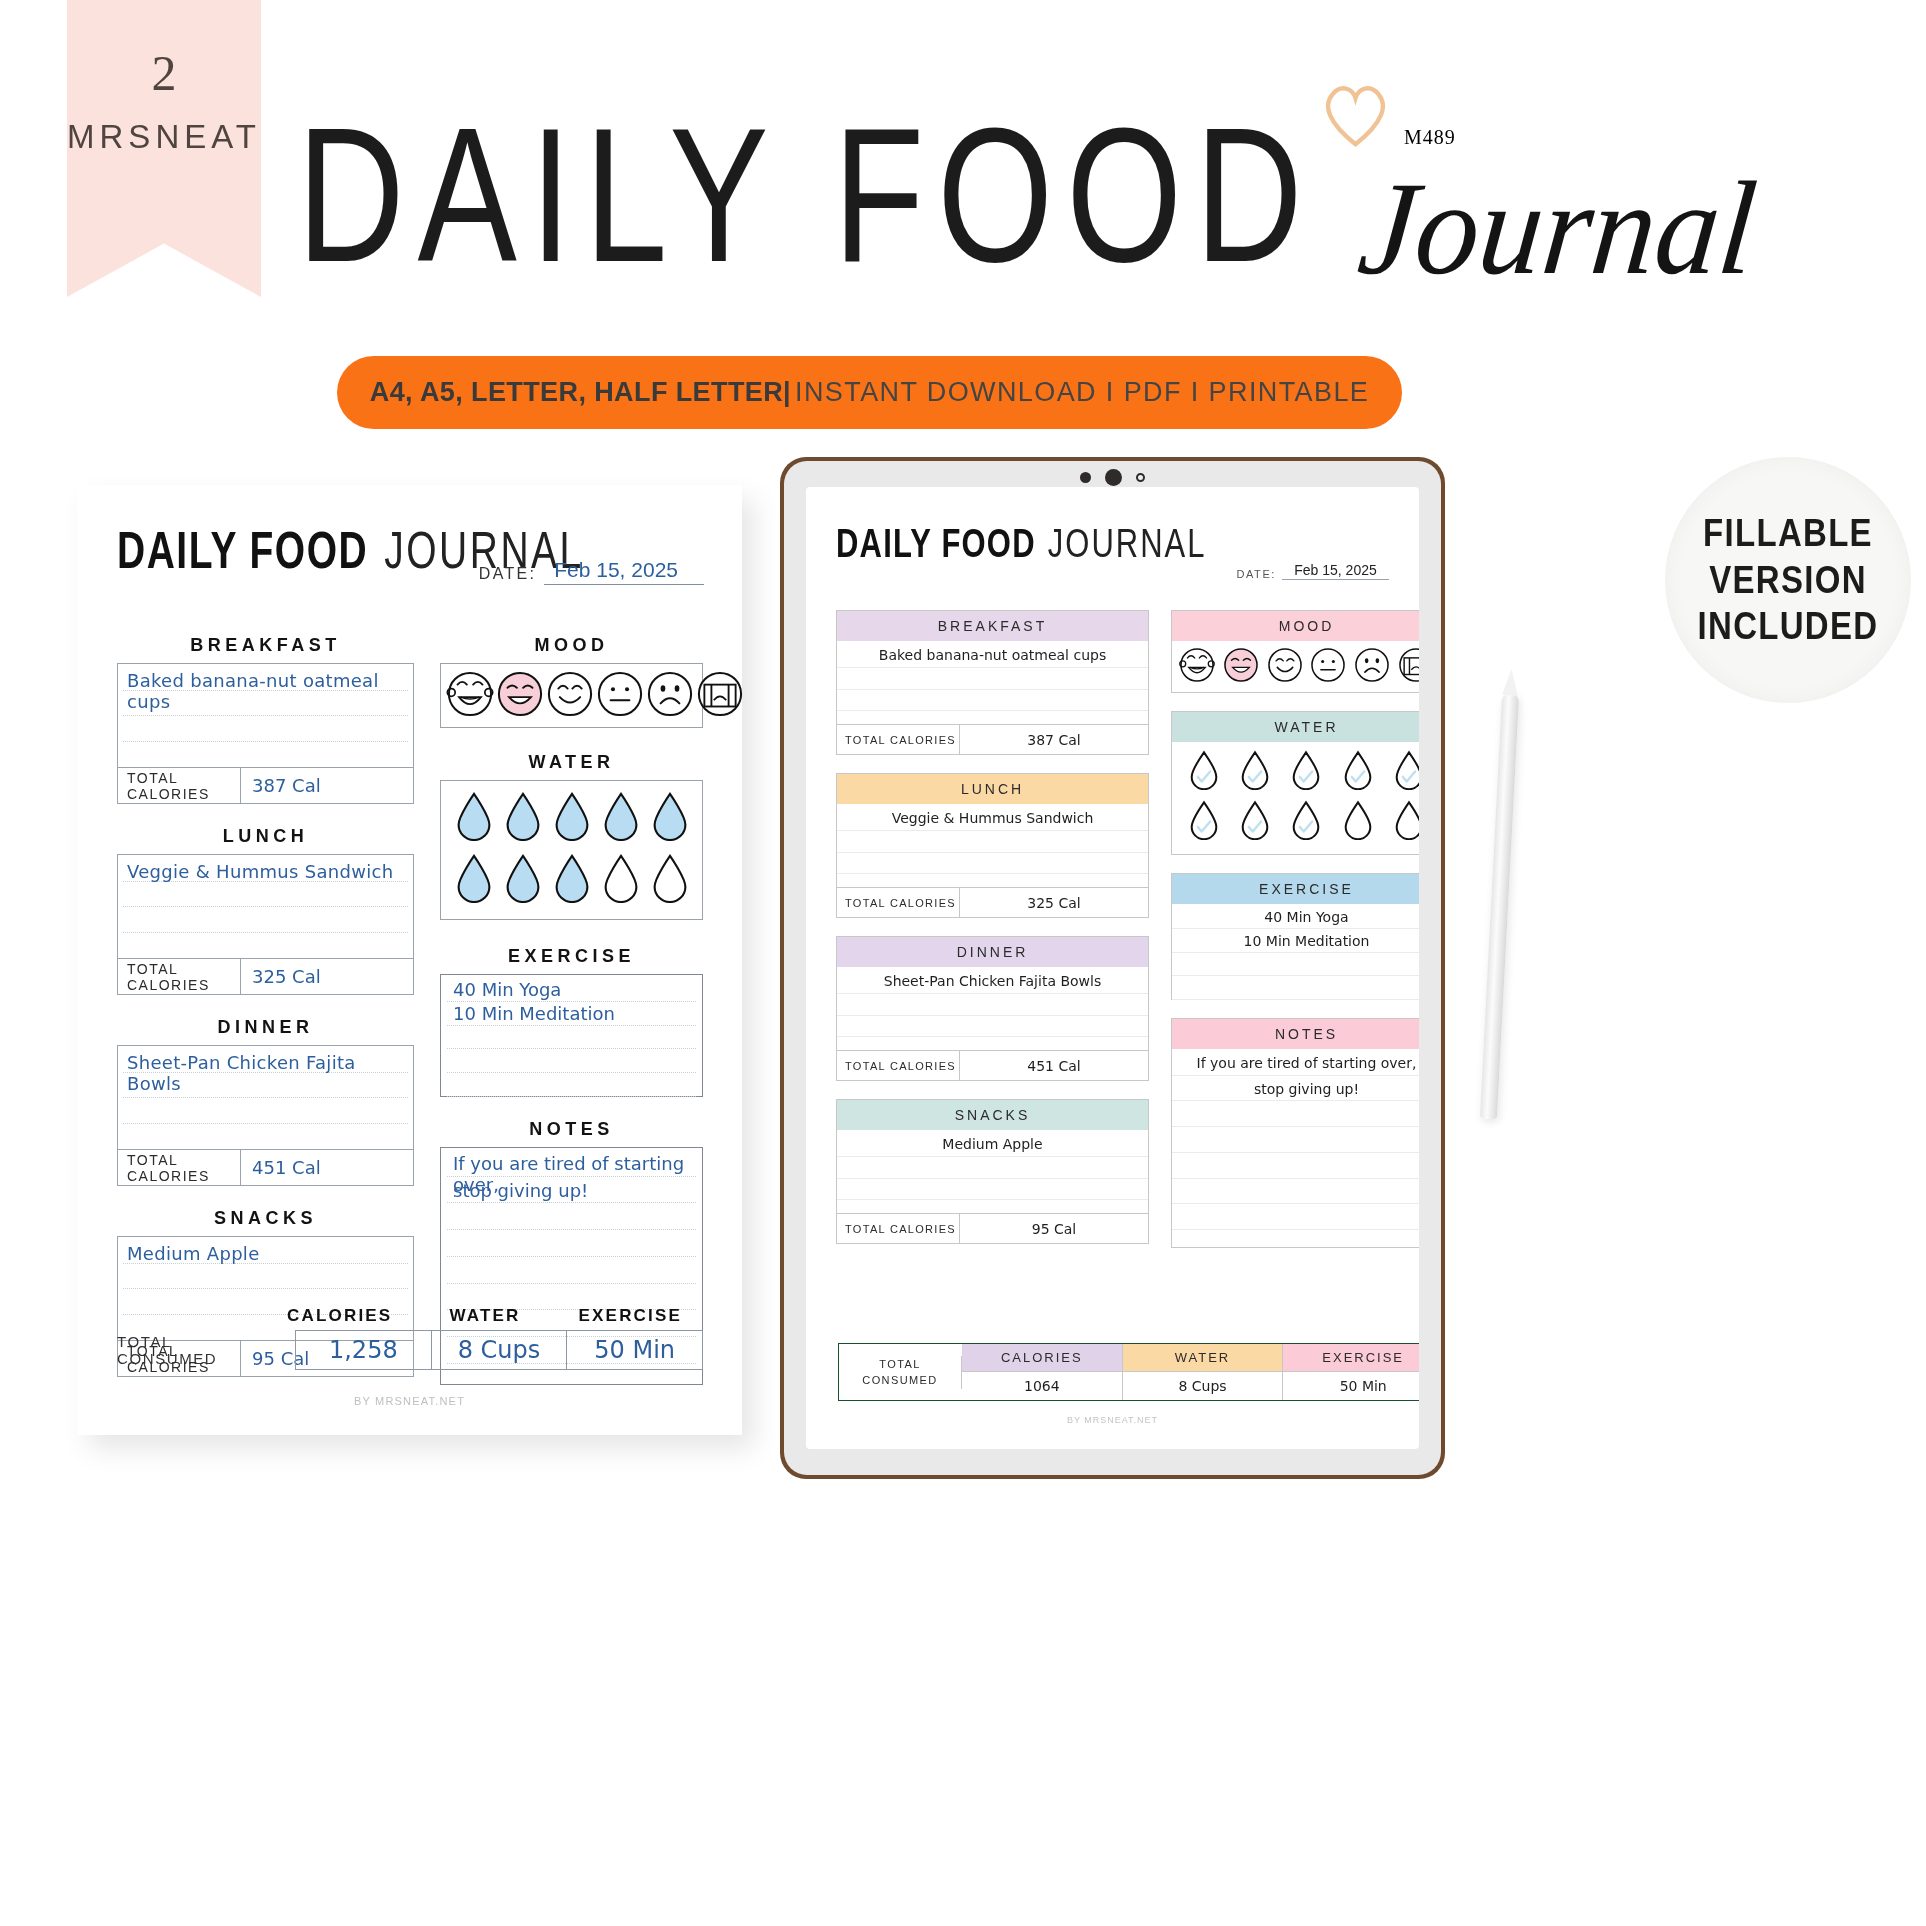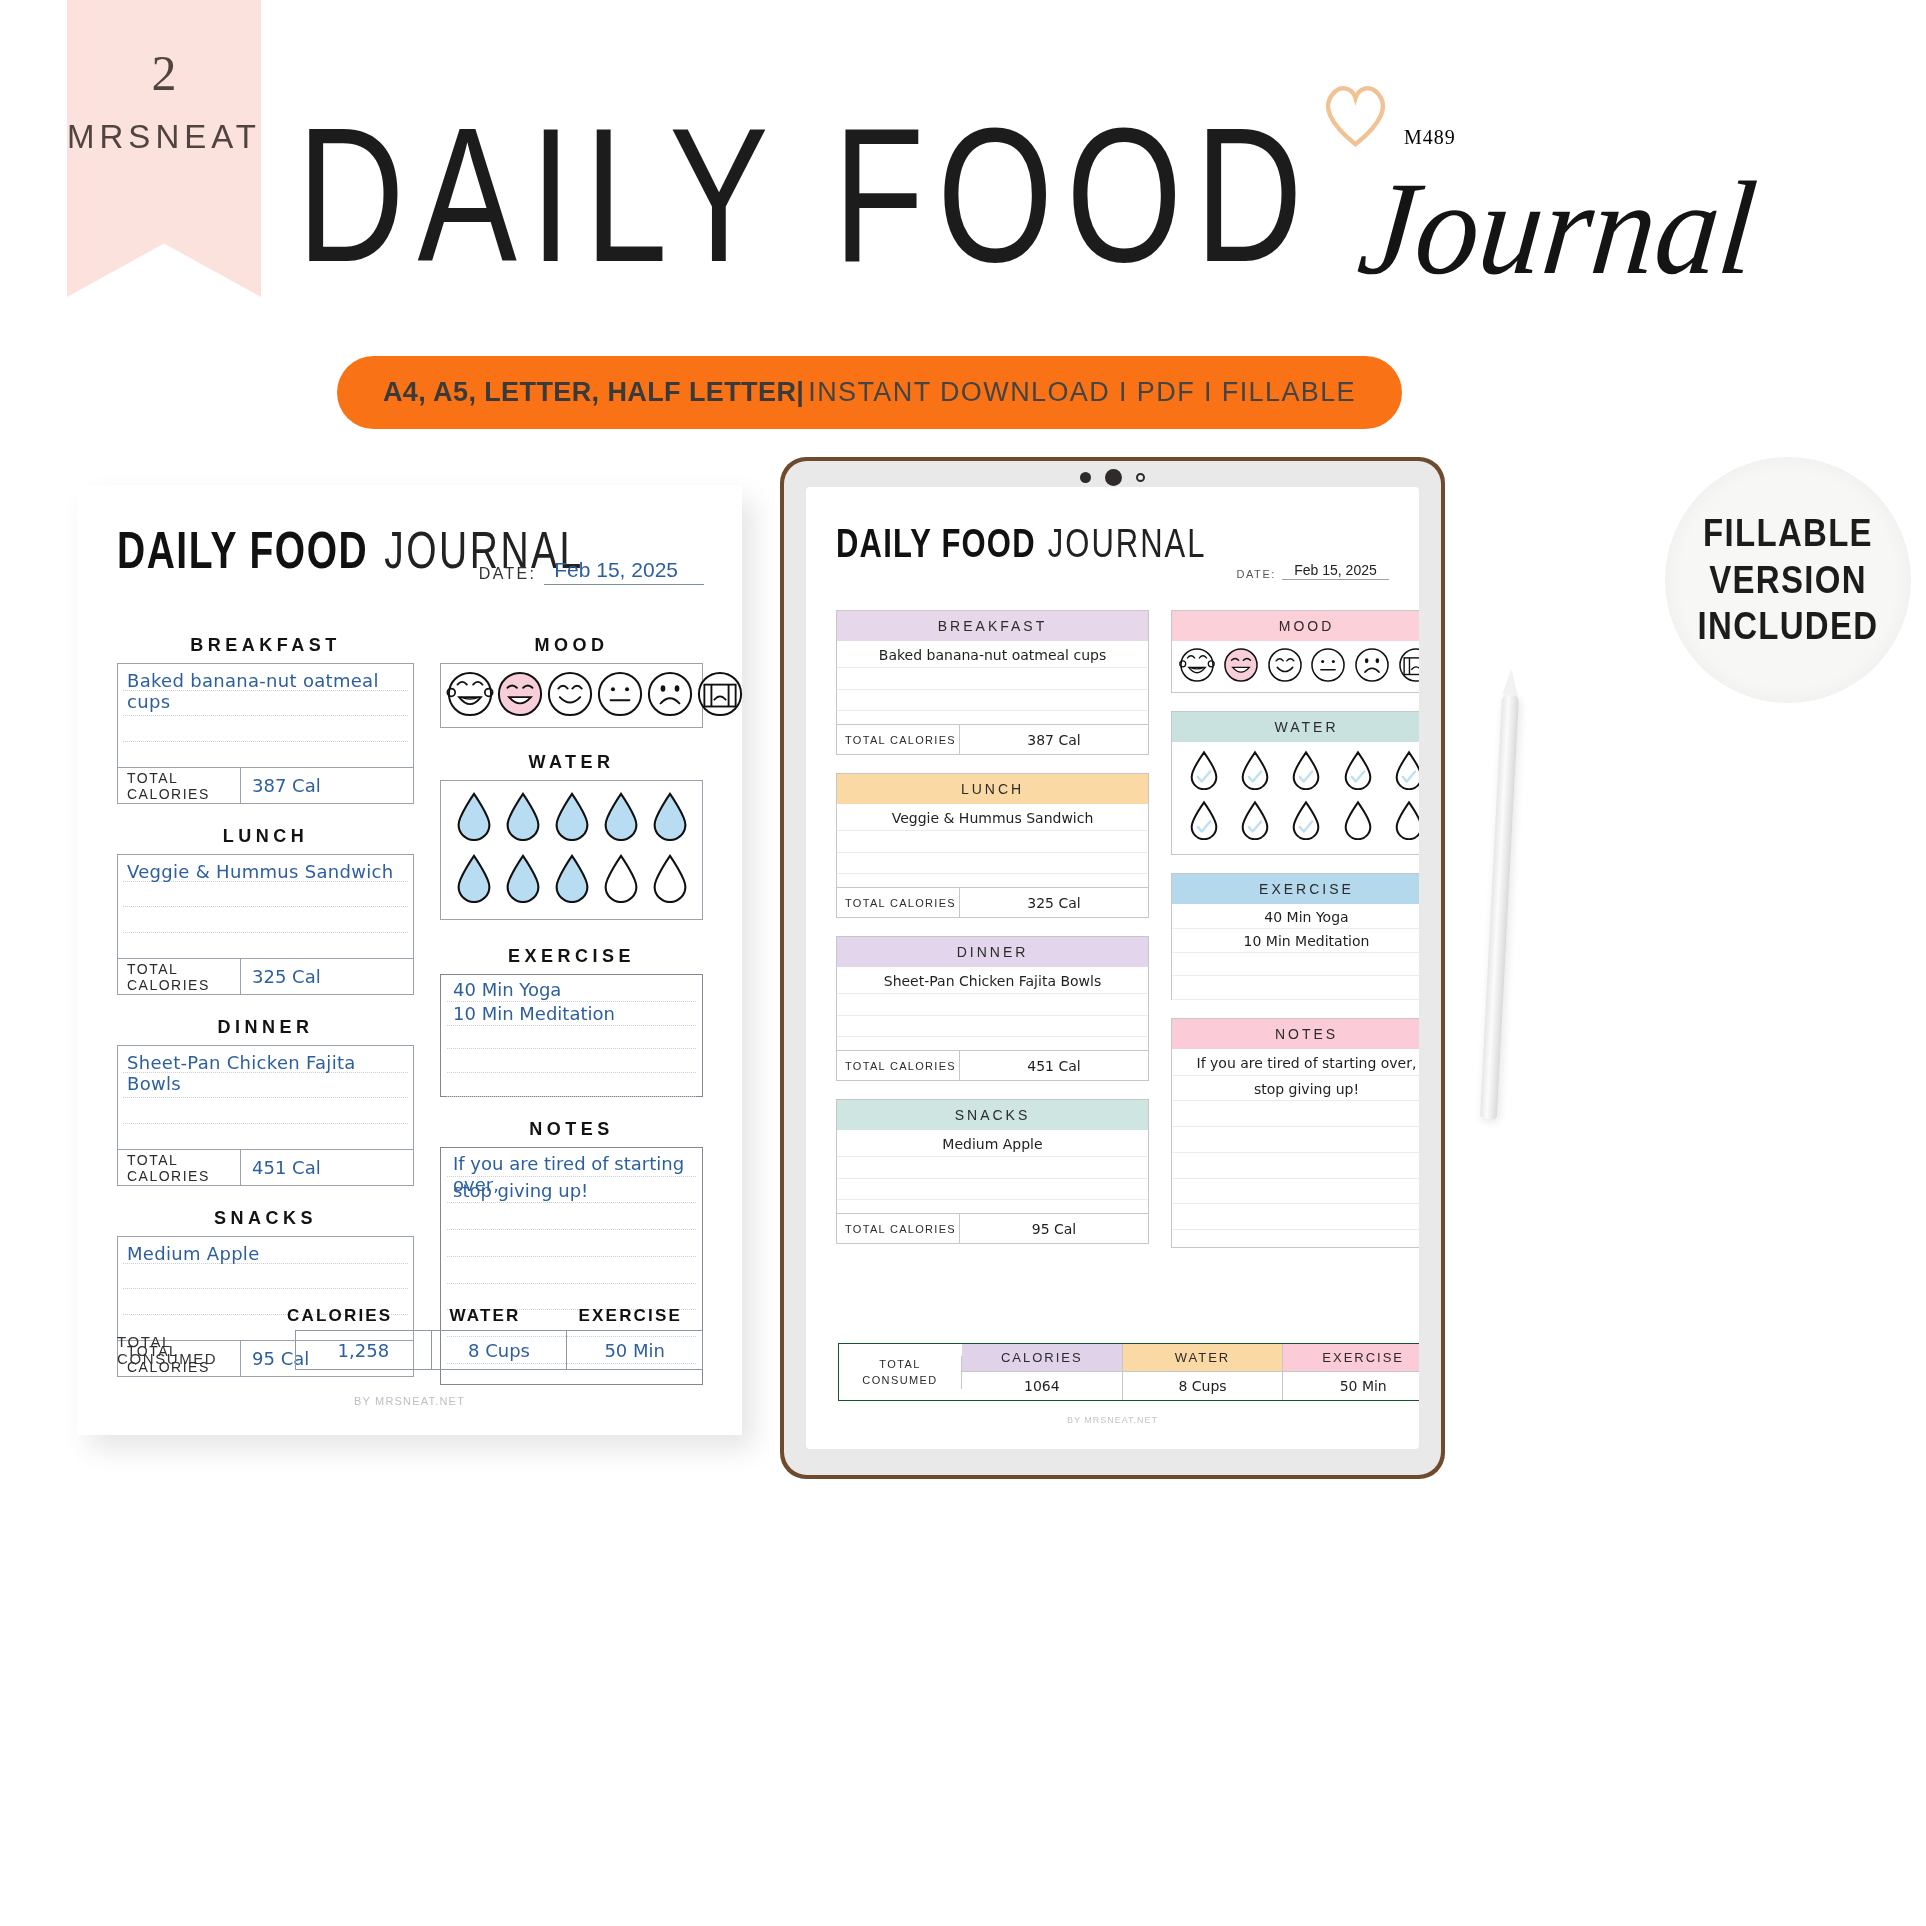--- a/index.html
+++ b/index.html
@@ -201,21 +201,21 @@
     letter-spacing: 2.2px; color: #111;
   }
   .pf-row { display: flex; align-items: stretch; gap: 28px; }
   .pf-label {
     width: 150px; display: flex; align-items: center; justify-content: flex-end;
     padding-right: 8px; font-size: 15px; letter-spacing: 1.6px; color: #333;
   }
   .pf-cells { flex: 1; display: flex; border: 1px solid #8e98a2; height: 40px; }
   .pf-cell {
     flex: 1; display: flex; align-items: center; justify-content: center;
-    font-size: 18px; color: #2d5f9e; font-family: "DejaVu Sans", sans-serif;
+    font-size: 24px; color: #2d5f9e; font-family: "DejaVu Sans", sans-serif;
   }
   .pf-cell + .pf-cell { border-left: 1px solid #8e98a2; }
   .p-credit {
     position: absolute; bottom: 28px; left: 0; width: 100%;
     text-align: center; font-size: 11px; letter-spacing: 1.2px; color: #bfbfbf;
   }
 
   
   .tablet {
     position: absolute; left: 780px; top: 457px;
@@ -352,21 +352,21 @@
   <span class="title-main">DAILY  FOOD</span>
   <span class="title-script">Journal</span>
 </div>
 <svg class="heart-icon" viewBox="0 0 80 76">
   <path d="M40 70 C12 48 6 30 16 18 C25 7 37 12 40 22 C43 12 55 7 64 18 C74 30 68 48 40 70 Z" fill="none" stroke="#f0c294" stroke-width="4.5" stroke-linecap="round"></path>
 </svg>
 <div class="code-label">M489</div>
 
 <div class="subtitle-pill">
   <span class="sub-bold">A4, A5, LETTER, HALF LETTER|</span>
-  <span class="sub-light">INSTANT DOWNLOAD I PDF I FILLABLE</span>
+  <span class="sub-light">INSTANT DOWNLOAD I PDF I PRINTABLE</span>
 </div>
 
 <div class="fillable-badge">
   <span>FILLABLE</span>
   <span>VERSION</span>
   <span>INCLUDED</span>
 </div>
 
 <div class="paper">
   <div class="paper-inner">

